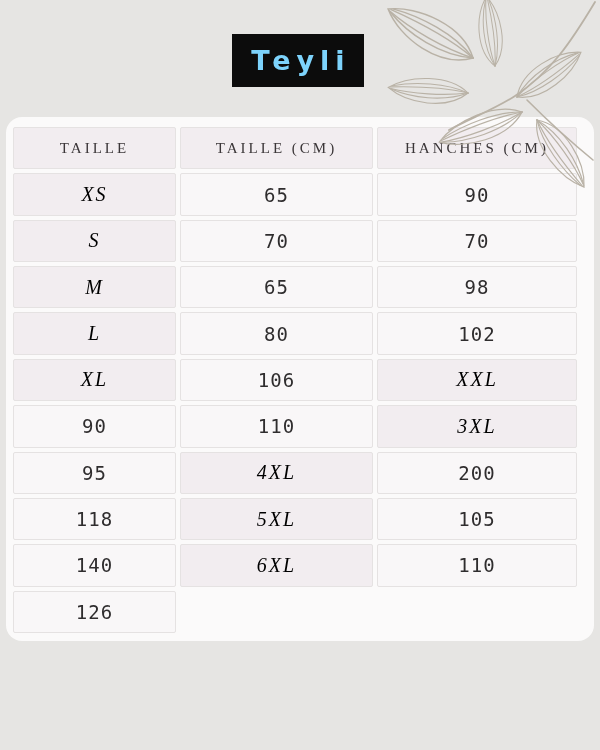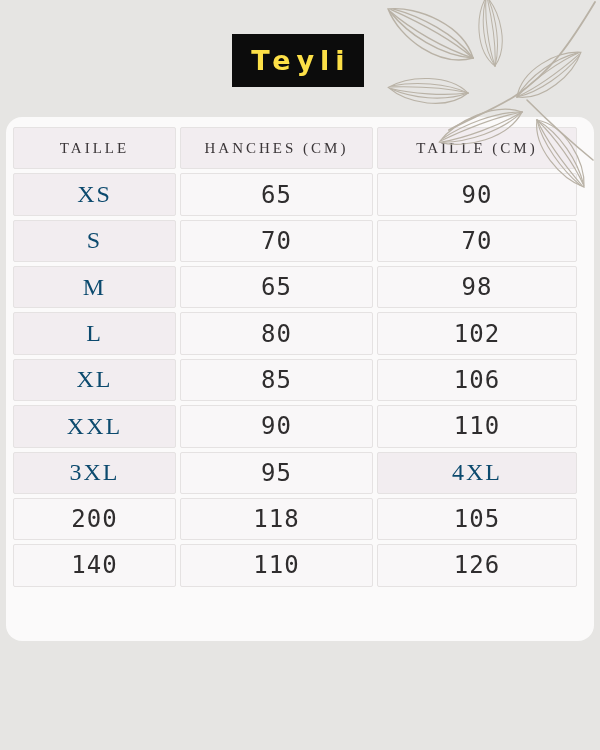--- a/index.html
+++ b/index.html
@@ -10,21 +10,21 @@
     position: relative;
     font-family: "Liberation Sans", sans-serif;
   }
 
   
   .logo {
     position: absolute;
     left: 232px; top: 34px;
     width: 132px; height: 53px;
     background: #0c0c0c;
-    color: #fde047;
+    color: #7dd3fc;
     display: flex; align-items: center; justify-content: center;
     font-family: "DejaVu Sans", sans-serif;
     font-weight: bold;
     font-size: 27px;
     letter-spacing: 6px;
     text-indent: 6px; 
     z-index: 2;
   }
 
   
@@ -64,28 +64,29 @@
     background: #f2edf0;
     font-family: "Liberation Serif", serif;
     font-size: 15px;
     letter-spacing: 3px;
     color: #3b3638;
     white-space: nowrap;
   }
   .cell.size {
     background: #f2edf0;
     font-family: "Liberation Serif", serif;
-    font-size: 24px;
+    font-size: 20px;
     letter-spacing: 2px;
-    color: #0c4a6e;
+    color: #000000;
+    font-style: italic;
   }
   .cell.num {
     background: #f9f7f8;
     font-family: "DejaVu Sans Mono", monospace;
-    font-size: 24px;
+    font-size: 19px;
     letter-spacing: 1px;
     color: #2f2d2e;
   }
 </style>
 </head>
 <body>
 
 <div class="logo">
   <span>Teyli</span>
 </div>
@@ -110,53 +111,54 @@
   <use href="#leaf" transform="translate(113,93) rotate(184) scale(0.80,0.68)"></use>
   <use href="#leaf" transform="translate(162,97) rotate(-35) scale(0.78,0.70)"></use>
   <use href="#leaf" transform="translate(167,112) rotate(160) scale(0.88,0.72)"></use>
   <use href="#leaf" transform="translate(182,120) rotate(55) scale(0.82,0.72)"></use>
 </svg>
 
 <div class="card">
   <div class="grid">
 
     <div class="cell hdr">TAILLE</div>
+    <div class="cell hdr">TAILLE (CM)</div>
     <div class="cell hdr">HANCHES (CM)</div>
-    <div class="cell hdr">TAILLE (CM)</div>
 
   <div class="cell size">XS</div>
   <div class="cell num">65</div>
   <div class="cell num">90</div>
 
   <div class="cell size">S</div>
   <div class="cell num">70</div>
   <div class="cell num">70</div>
 
   <div class="cell size">M</div>
   <div class="cell num">65</div>
   <div class="cell num">98</div>
 
   <div class="cell size">L</div>
   <div class="cell num">80</div>
   <div class="cell num">102</div>
 
   <div class="cell size">XL</div>
-  <div class="cell num">85</div>
   <div class="cell num">106</div>
 
   <div class="cell size">XXL</div>
   <div class="cell num">90</div>
   <div class="cell num">110</div>
 
   <div class="cell size">3XL</div>
   <div class="cell num">95</div>
 
   <div class="cell size">4XL</div>
   <div class="cell num">200</div>
   <div class="cell num">118</div>
 
+  <div class="cell size">5XL</div>
   <div class="cell num">105</div>
   <div class="cell num">140</div>
 
+  <div class="cell size">6XL</div>
   <div class="cell num">110</div>
   <div class="cell num">126</div>
 </div>
 </div>
 
 </body></html>

